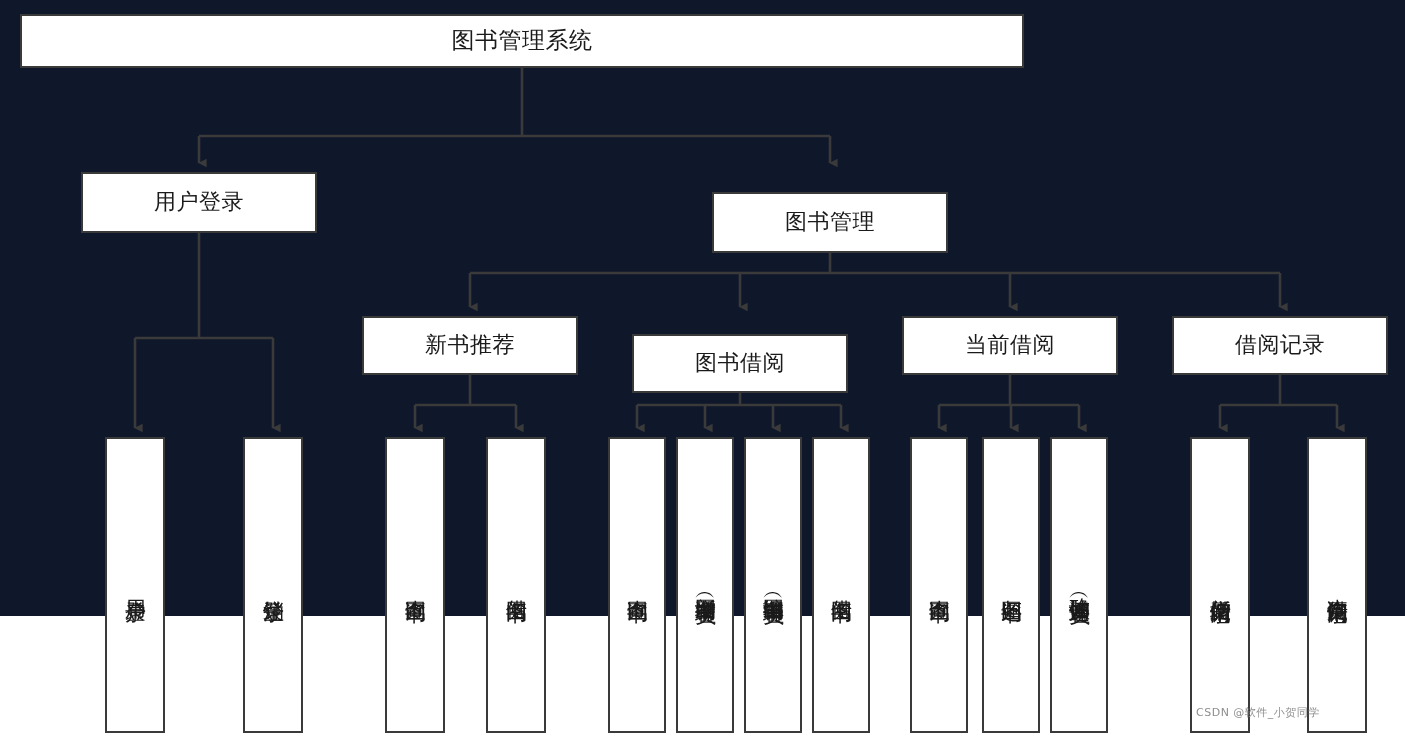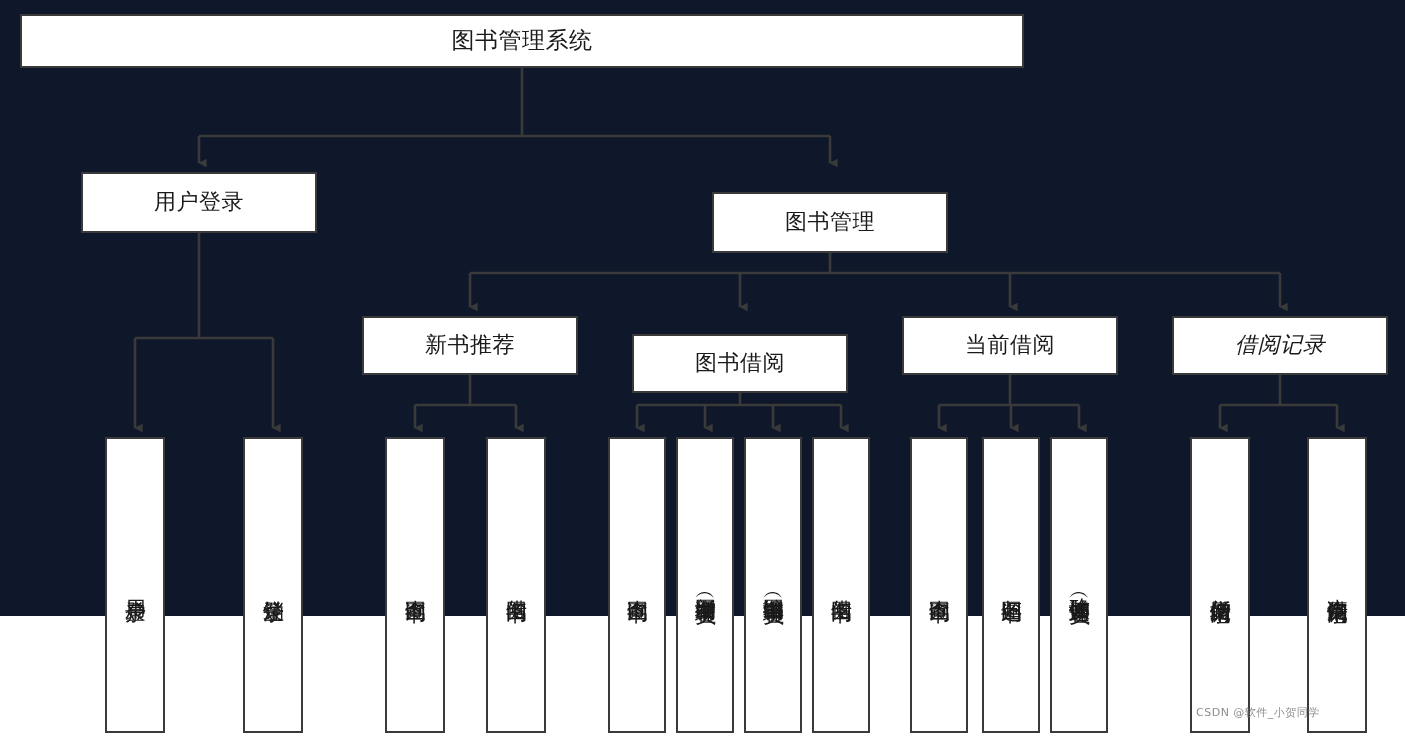--- a/index.html
+++ b/index.html
@@ -136,21 +136,21 @@
 
   <div class="node horiz" style="left:362px;top:316px;width:216px;height:59px;">
     <span class="label">新书推荐</span>
   </div>
   <div class="node horiz" style="left:632px;top:316px;width:216px;height:59px;margin-top:18px;">
     <span class="label">图书借阅</span>
   </div>
   <div class="node horiz" style="left:902px;top:316px;width:216px;height:59px;">
     <span class="label">当前借阅</span>
   </div>
-  <div class="node horiz" style="left:1172px;top:316px;width:216px;height:59px;font-style:italic;">
+  <div class="node horiz" style="left:1172px;top:316px;width:216px;height:59px;">
     <span class="label">借阅记录</span>
   </div>
 
   <div class="node vert" style="left:105px;top:437px;width:60px;height:296px;">
     <span class="label">用户登录</span>
   </div>
   <div class="node vert" style="left:243px;top:437px;width:60px;height:296px;">
     <span class="label">注销登录</span>
   </div>
 

